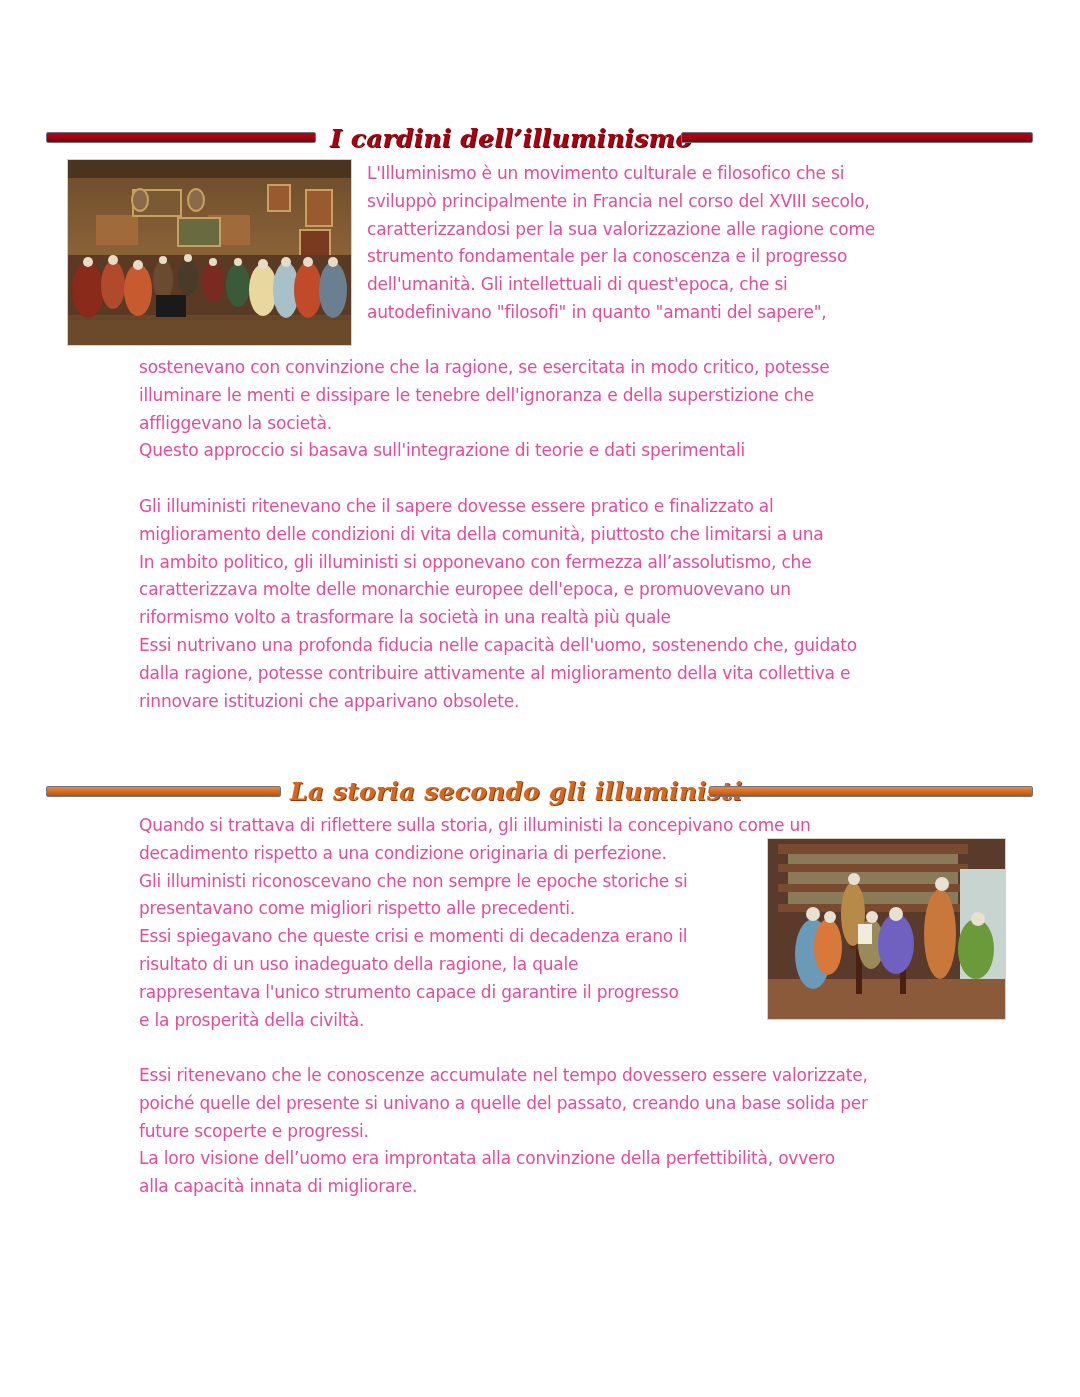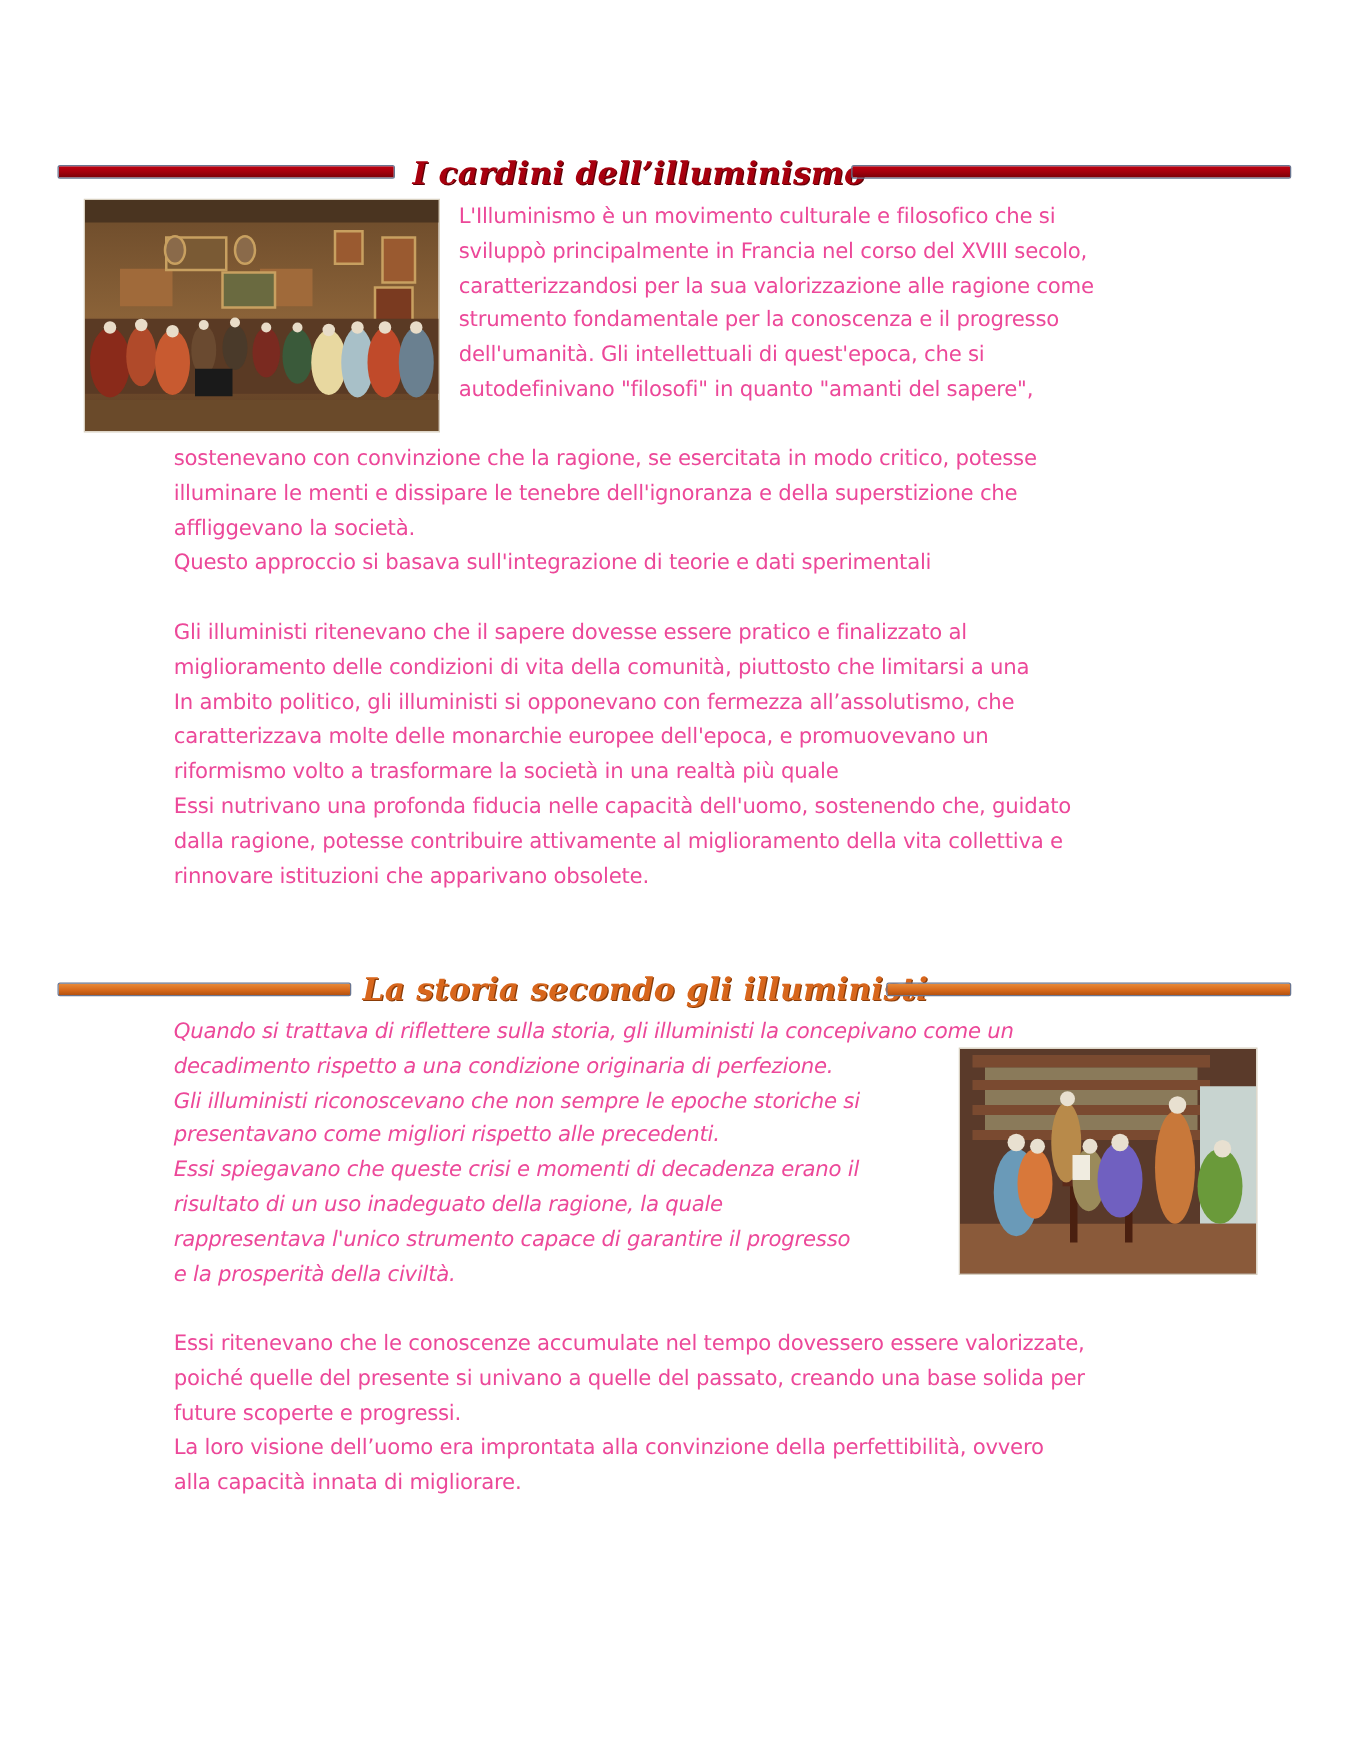--- a/index.html
+++ b/index.html
@@ -157,21 +157,21 @@
         <circle cx="86" cy="40" r="6"></circle>
       <circle cx="104" cy="78" r="6"></circle>
         <circle cx="128" cy="75" r="7"></circle>
         <circle cx="174" cy="45" r="7"></circle>
       <circle cx="210" cy="80" r="7"></circle>
     </g>
     <rect x="90" y="85" width="14" height="20" fill="#f0ece0"></rect>
   </svg>
 </div>
 
-<div class="text" style="left:139px; top:812px;font-style:italic;">
+<div class="text" style="left:139px; top:812px;">
   <span class="line">Quando si trattava di riflettere sulla storia, gli illuministi la concepivano come un</span>
   <span class="line">decadimento rispetto a una condizione originaria di perfezione.</span>
   <span class="line">Gli illuministi riconoscevano che non sempre le epoche storiche si</span>
   <span class="line">presentavano come migliori rispetto alle precedenti.</span>
   <span class="line">Essi spiegavano che queste crisi e momenti di decadenza erano il</span>
   <span class="line">risultato di un uso inadeguato della ragione, la quale</span>
   <span class="line">rappresentava l'unico strumento capace di garantire il progresso</span>
   <span class="line">e la prosperità della civiltà.</span>
 </div>
 

